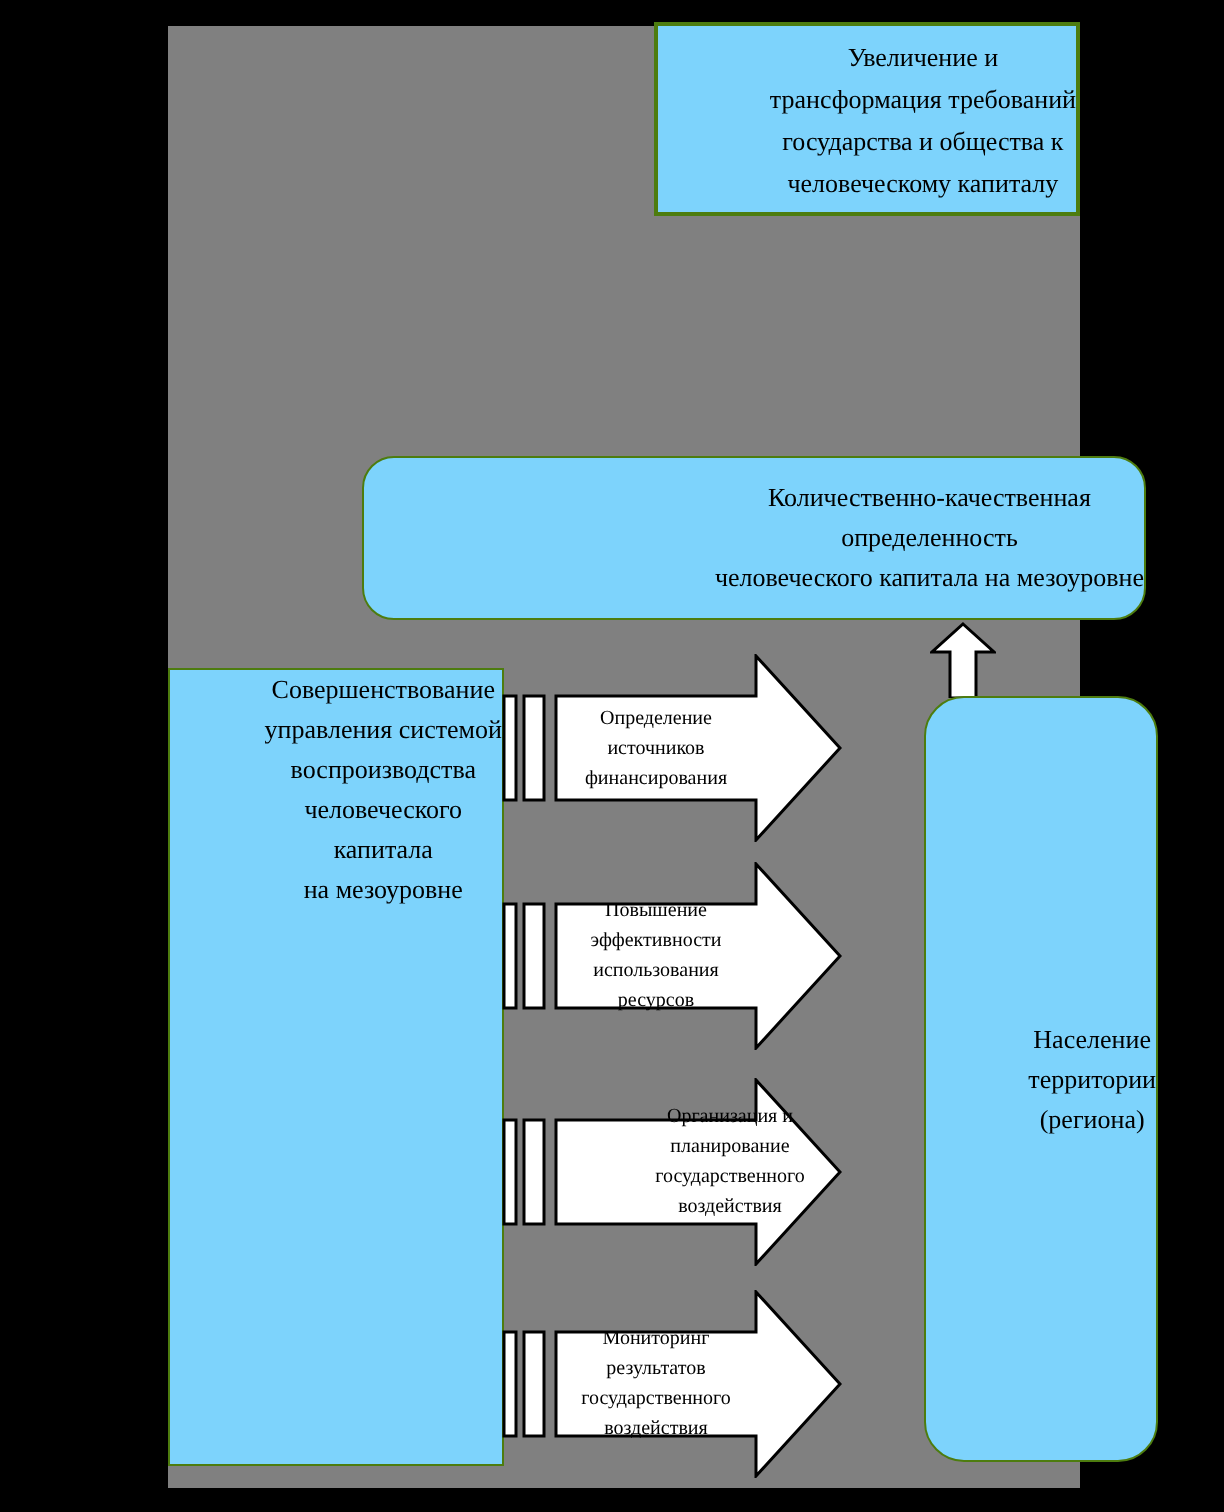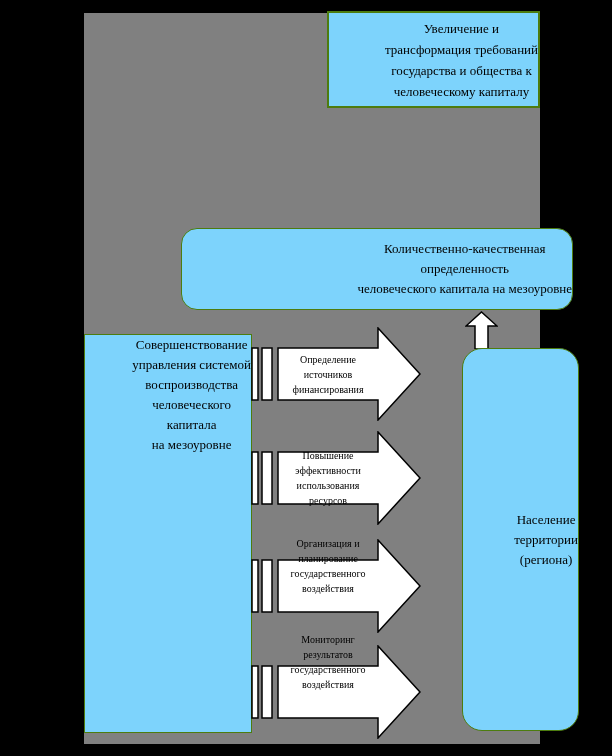--- a/index.html
+++ b/index.html
@@ -86,22 +86,22 @@
     z-index: 5;
   }
   .up-arrow {
     position: absolute;
     left: 465px; top: 311px;
     width: 33px; height: 38px;
     z-index: 3;
   }
   .a1 { top: 327px; } .l1 { top: 348px; }
   .a2 { top: 431px; } .l2 { top: 452px; }
-  .a3 { top: 539px; } .l3 { top: 540px; }
-  .a4 { top: 645px; } .l4 { top: 636px; }
+  .a3 { top: 539px; } .l3 { top: 555px; padding-left: 37px; }
+  .a4 { top: 645px; } .l4 { top: 666px; }
   .defs-svg { position: absolute; width: 0; height: 0; overflow: hidden; }
 </style>
 </head>
 <body>
 
 <svg class="defs-svg" aria-hidden="true">
   <defs>
     <g id="stripedArrow" class="arrow-shape">
       <rect x="0" y="20" width="6" height="52"></rect>
       <rect x="10" y="20" width="10" height="52"></rect>

